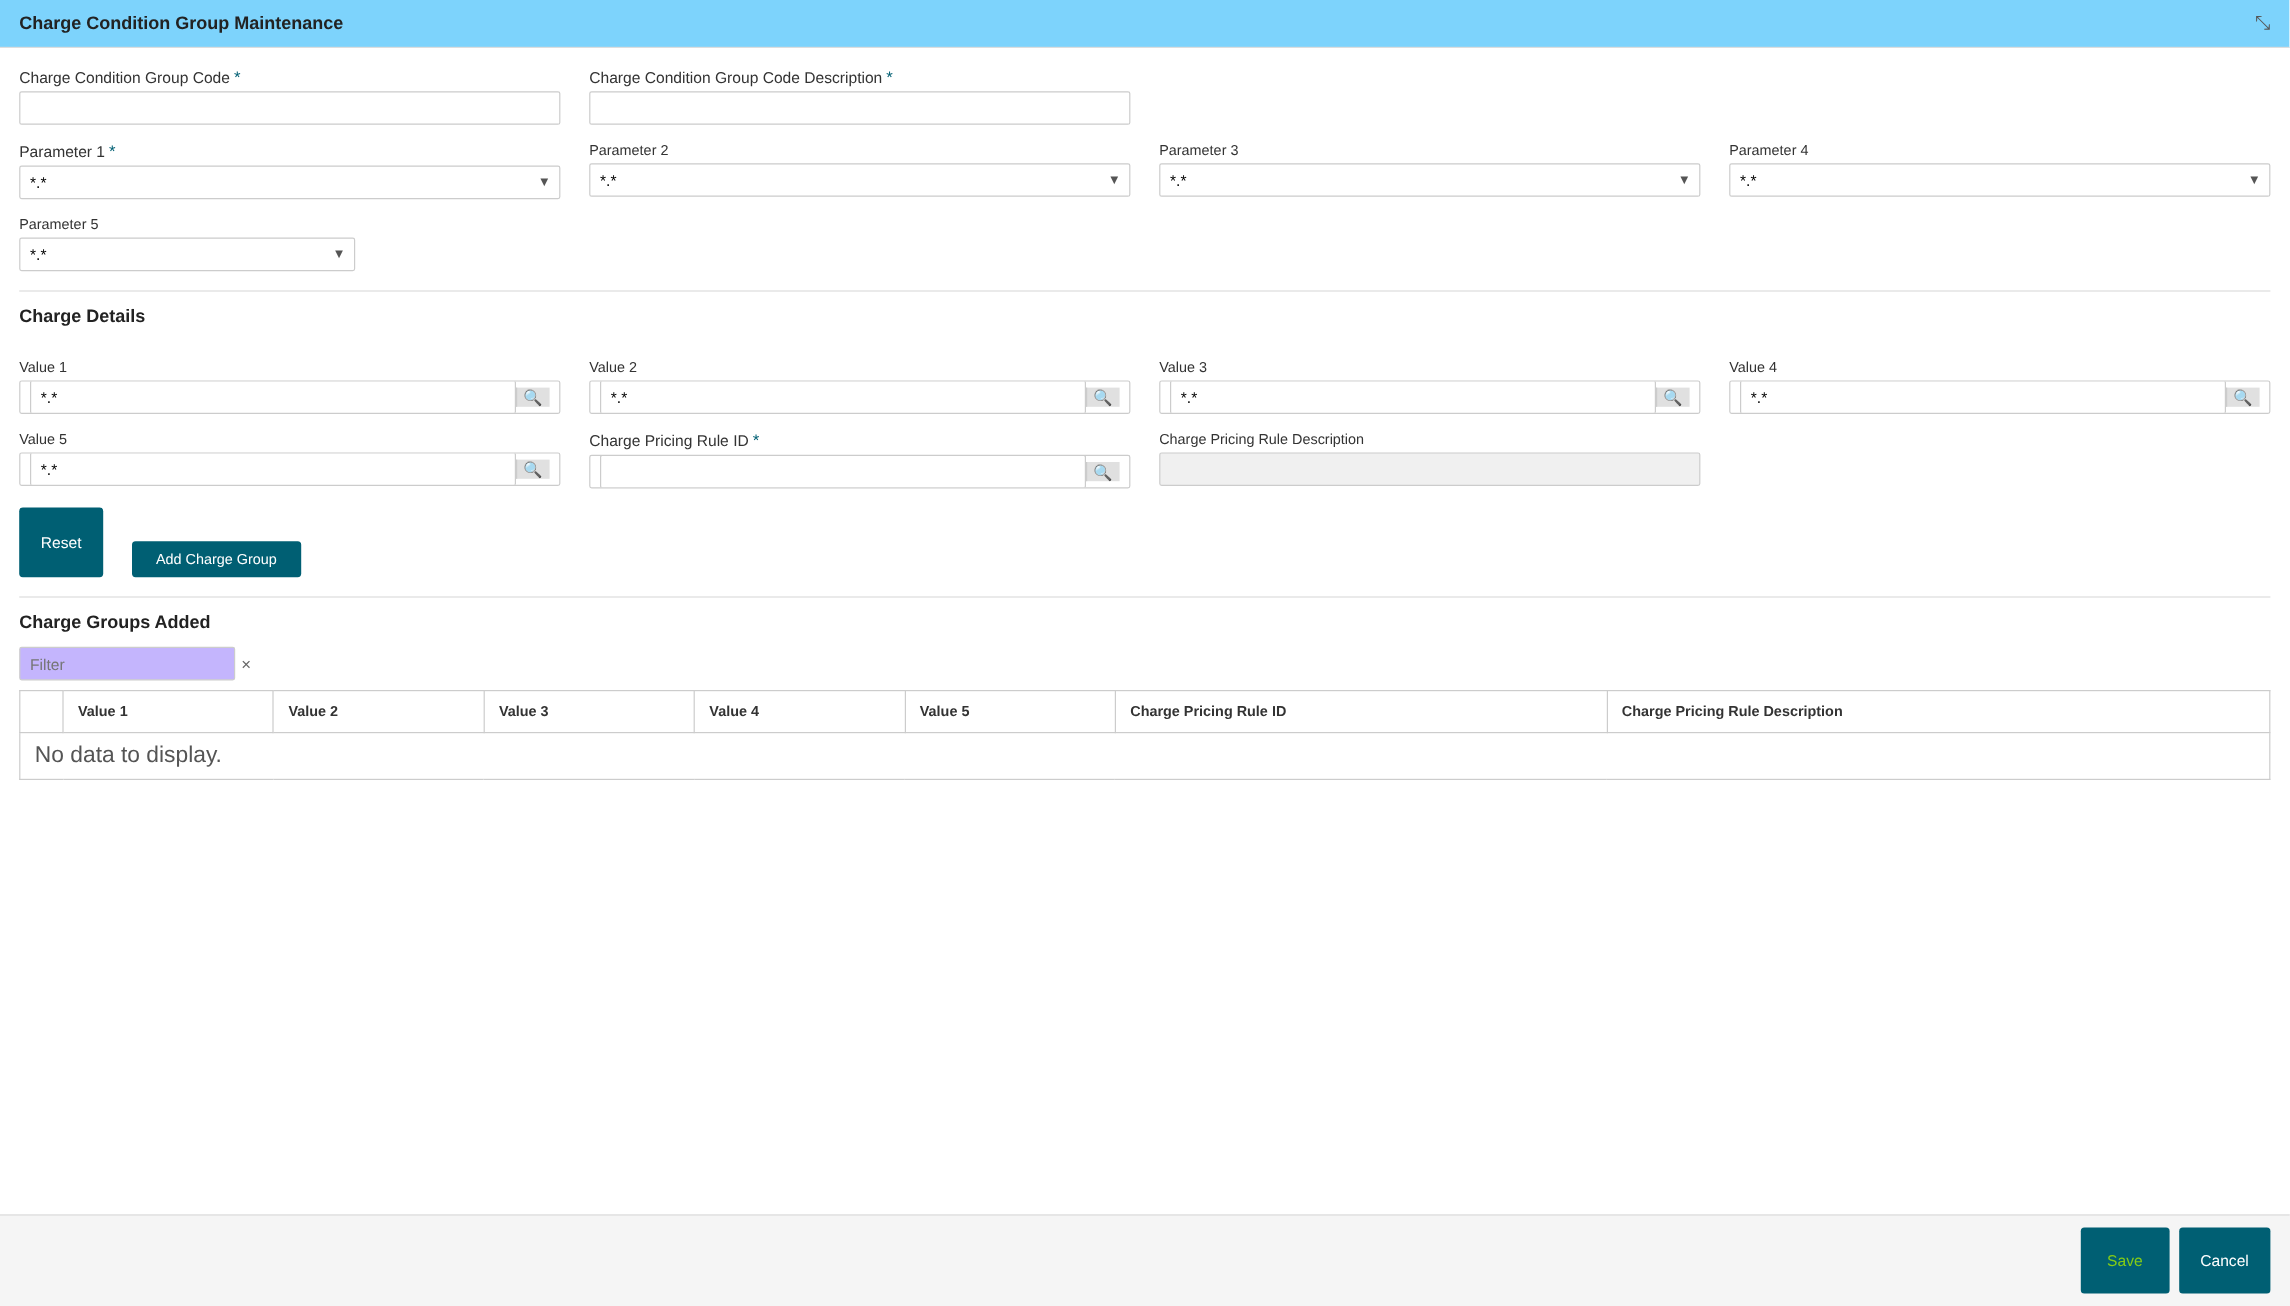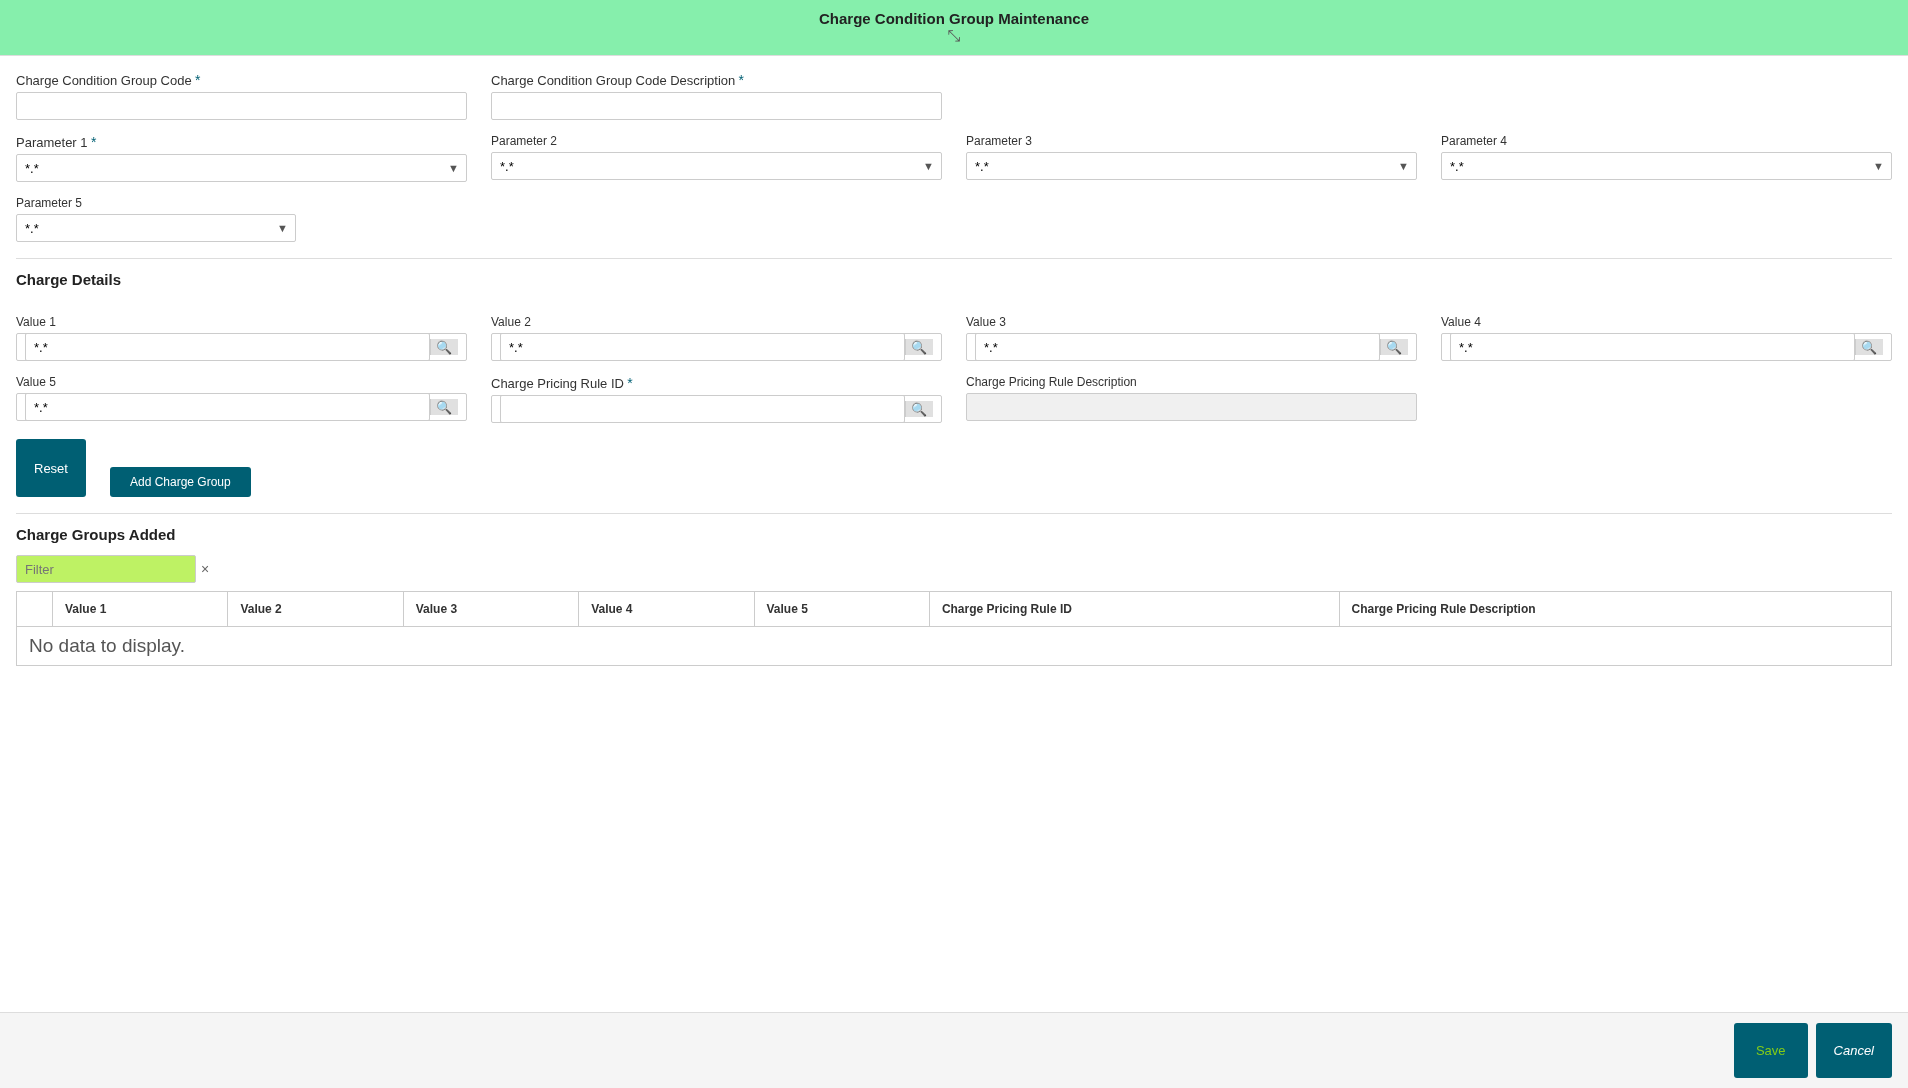--- a/index.html
+++ b/index.html
@@ -1,25 +1,24 @@
 <!DOCTYPE html>
 <html><head>
   <meta charset="utf-8">
   <style>
     * { box-sizing: border-box; margin: 0; padding: 0; font-family: Arial, sans-serif; font-size: 13px; }
     body { background: #fff; color: #333; }
 
     .title-bar {
-      background: #86efac;
+      background: #7dd3fc;
       border-bottom: 1px solid #ddd;
       padding: 10px 16px;
       display: flex;
       align-items: center;
       justify-content: space-between;
-      flex-direction: column;
     }
     .title-bar h1 { font-size: 15px; font-weight: bold; color: #222; }
     .title-bar .expand-icon { font-size: 16px; color: #555; cursor: pointer; }
 
     .main-content { padding: 16px 16px 80px 16px; }
 
     .form-row { display: flex; gap: 24px; margin-bottom: 14px; }
     .form-group { display: flex; flex-direction: column; gap: 4px; flex: 1; }
     .form-group label { font-size: 12px; color: #333; }
     .form-group label .required { color: #005f73; font-size: 14px; }
@@ -122,21 +121,21 @@
 
     .filter-row { margin-bottom: 8px; }
     .filter-input-wrap {
       display: flex;
       align-items: center;
       border: 1px solid #ccc;
       border-radius: 2px;
       width: 180px;
       height: 28px;
       padding: 0 8px;
-      background: #bef264;
+      background: #c4b5fd;
     }
     .filter-input-wrap input {
       border: none;
       outline: none;
       flex: 1;
       font-size: 13px;
       background: transparent;
     }
     .filter-input-wrap .clear-btn {
       background: none;
@@ -197,21 +196,20 @@
       cursor: pointer;
     }
     .btn-cancel {
       background: #005f73;
       color: #fff;
       border: none;
       border-radius: 3px;
       padding: 8px 18px;
       font-size: 13px;
       cursor: pointer;
-      font-style: italic;
     }
   </style>
 </head>
 <body>
 
 <div class="title-bar">
   <h1>Charge Condition Group Maintenance</h1>
   <span class="expand-icon">⤡</span>
 </div>
 

